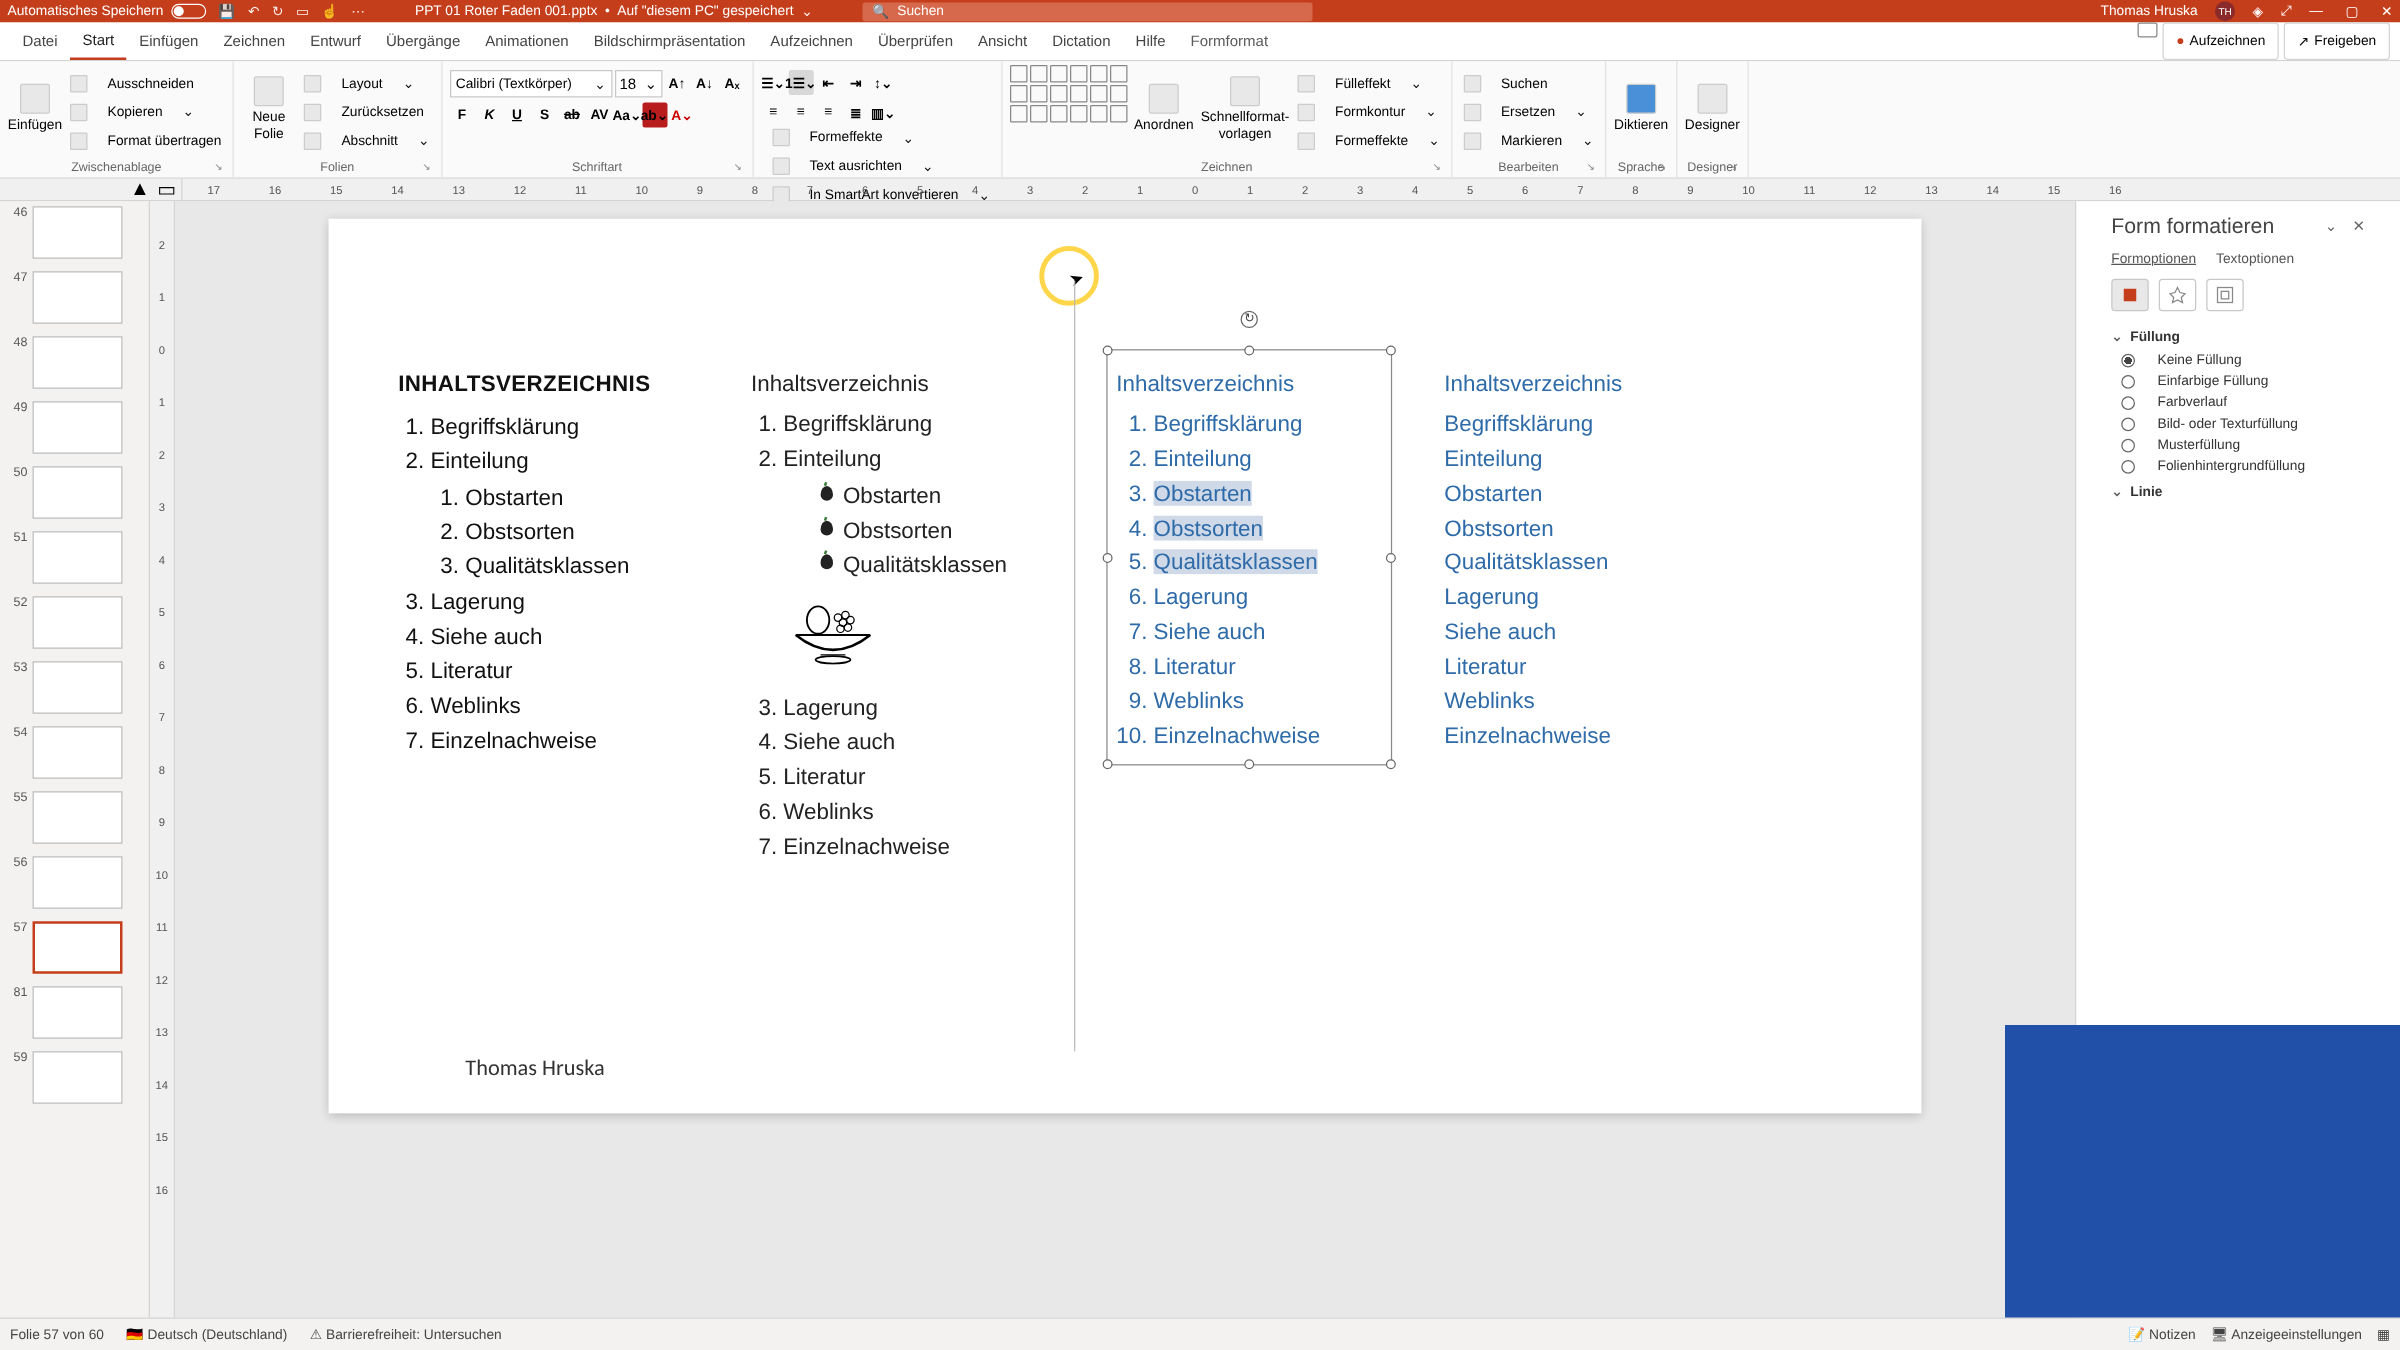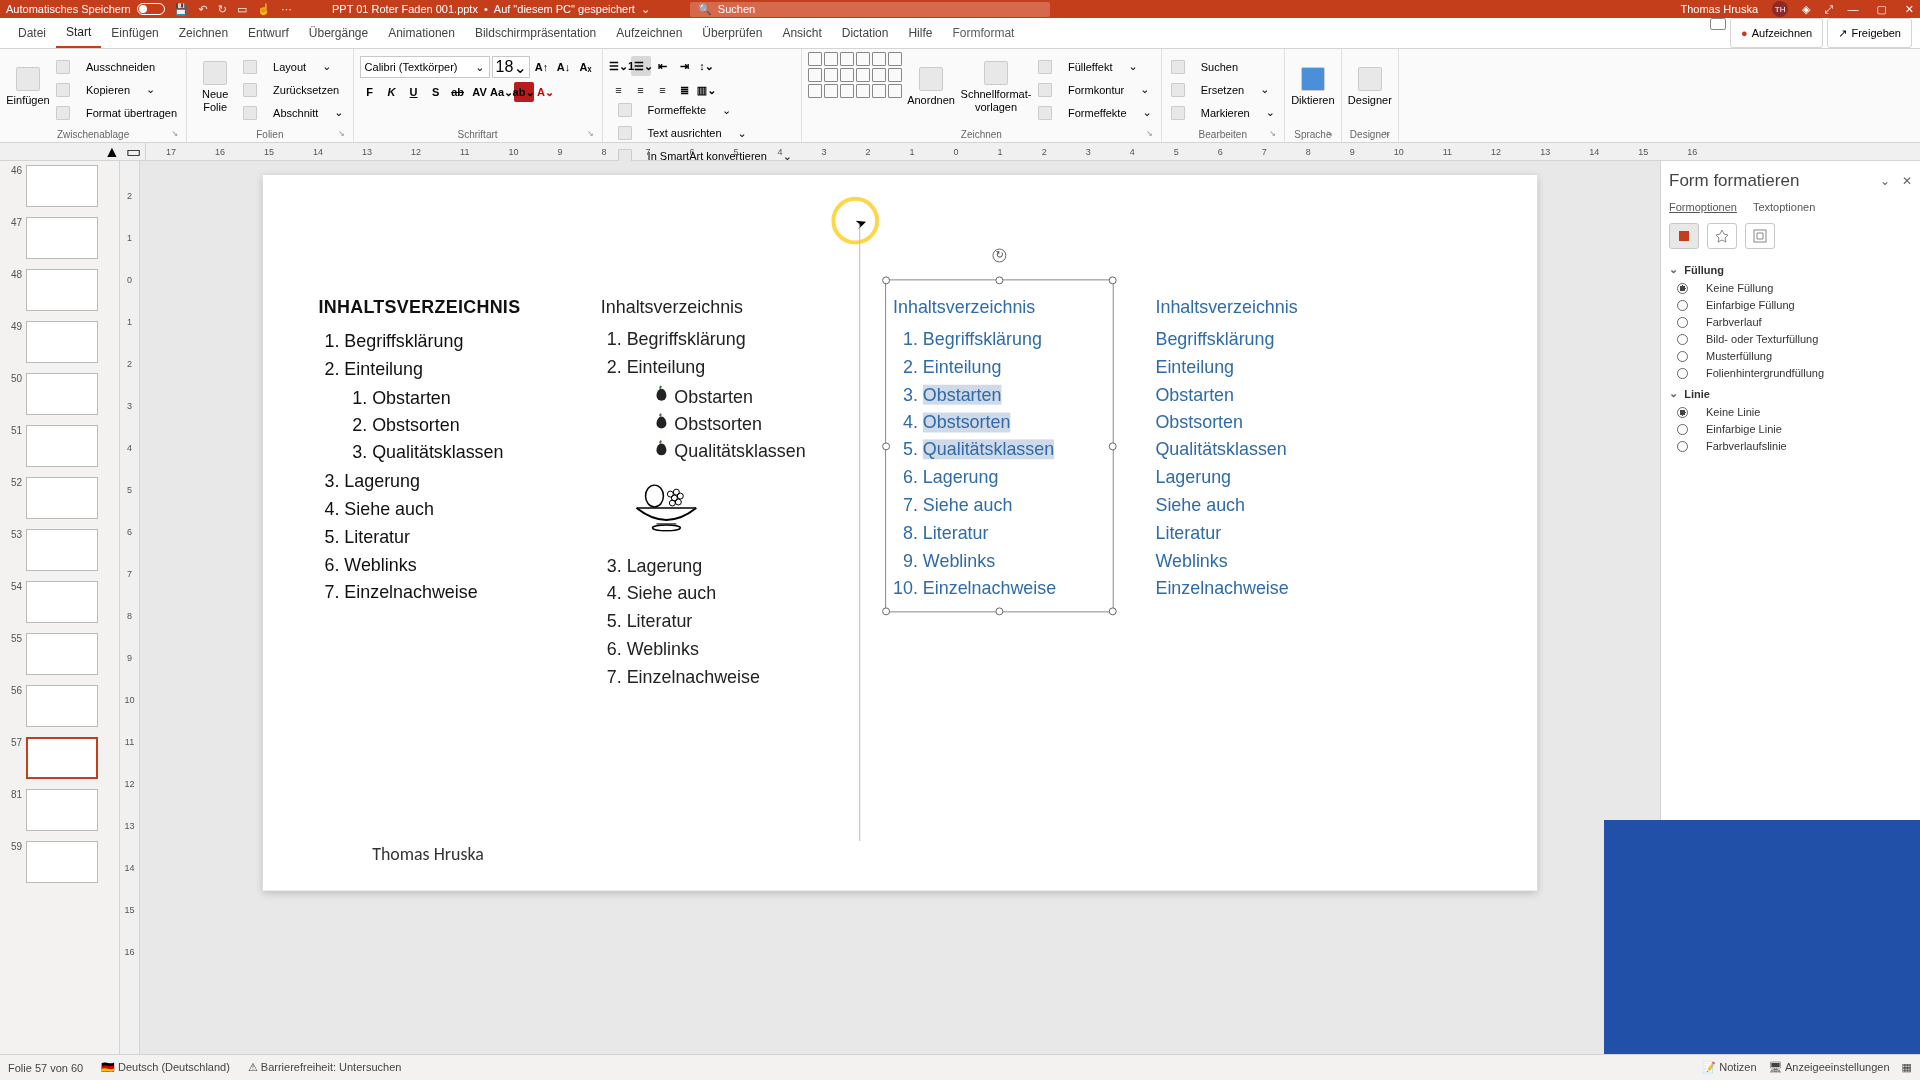--- a/index.html
+++ b/index.html
@@ -33,21 +33,21 @@
 .group-body{flex:1;display:flex;gap:3px}
 .group-label{text-align:center;font-size:10px;color:#666;padding:2px 0;position:relative}
 .group-label::after{content:"↘";position:absolute;right:2px;font-size:8px;color:#888}
 .bigbtn{display:flex;flex-direction:column;align-items:center;justify-content:center;width:44px;height:70px;gap:3px;text-align:center;line-height:1.1}
 .bigbtn .ico{width:24px;height:24px;background:#e8e8e8;border:1px solid #ccc;border-radius:2px}
 .stack{display:flex;flex-direction:column;gap:3px;justify-content:center}
 .smallitem{display:flex;align-items:center;gap:16px;height:20px;padding:0 3px;white-space:nowrap}
 .smallitem .si{width:14px;height:14px;background:#e8e8e8;border:1px solid #ccc;border-radius:1px}
 .font-row{display:flex;gap:2px;align-items:center}
 .font-name{width:130px;height:22px;border:1px solid #c8c8c8;background:#fff;font-size:11px;padding:0 4px;display:flex;align-items:center;justify-content:space-between}
-.font-size{width:38px;height:22px;border:1px solid #c8c8c8;background:#fff;font-size:16px;padding:0 3px;display:flex;align-items:center;justify-content:space-between}
+.font-size{width:38px;height:22px;border:1px solid #c8c8c8;background:#fff;font-size:12px;padding:0 3px;display:flex;align-items:center;justify-content:space-between}
 .ico-btn{width:20px;height:20px;display:flex;align-items:center;justify-content:center;border-radius:2px;font-weight:bold;font-size:11px}
 .shape-grid{display:grid;grid-template-columns:repeat(6,14px);grid-auto-rows:14px;gap:2px}
 .shape-grid span{border:1px solid #888;border-radius:1px}
 
 
 .ruler-row{height:18px;background:#f0f0f0;border-bottom:1px solid #d4d4d4;display:flex}
 .ruler-corner{width:146px;border-right:1px solid #d4d4d4;display:flex;align-items:center;justify-content:flex-end;padding-right:4px;gap:6px}
 .ruler-h{flex:1;display:flex;align-items:center;font-size:9px;color:#555;position:relative;padding-left:20px;gap:39px;overflow:hidden}
 .ruler-h span{position:relative}
 
@@ -91,21 +91,21 @@
 .col4 .title{margin-bottom:4px}
 .col4 div{line-height:1.55}
 .vline{position:absolute;left:600px;top:50px;width:1px;height:620px;background:#bbb}
 .author{position:absolute;left:110px;bottom:26px;font-family:Calibri,sans-serif;font-size:18px;color:#333}
 
 
 .highlight{position:absolute;left:572px;top:22px;width:48px;height:48px;border:4px solid #ffd54a;border-radius:50%;pointer-events:none}
 .cursor{position:absolute;left:596px;top:40px;font-size:14px;color:#000;transform:rotate(-20deg)}
 
 
-.pane{width:260px;background:#fff;border-left:1px solid #d4d4d4;padding:10px 8px;font-size:12px;color:#333}
+.pane{width:260px;background:#fff;border-left:1px solid #d4d4d4;padding:10px 28px;font-size:12px;color:#333}
 .pane-title{font-size:17px;color:#444;margin-bottom:10px;display:flex;justify-content:space-between;align-items:center}
 .pane-title span:last-child{font-size:12px;display:flex;gap:12px;color:#666}
 .pane-tabs{display:flex;gap:16px;font-size:11px;color:#555;margin-bottom:10px}
 .pane-tabs span:first-child{text-decoration:underline}
 .pane-icons{display:flex;gap:8px;margin-bottom:14px}
 .pane-ico{width:30px;height:26px;border:1px solid #c8c8c8;border-radius:3px;display:flex;align-items:center;justify-content:center}
 .pane-ico.active{background:#e8e8e8}
 .pane-ico svg{width:16px;height:16px}
 .section-h{display:flex;align-items:center;gap:6px;font-weight:600;font-size:11px;margin:8px 0 6px;cursor:pointer}
 .section-h::before{content:"⌄";font-size:11px;color:#666}
@@ -634,34 +634,20 @@
         <div class="radio-item">
           <span class="radio"></span>
           <span>Musterfüllung</span>
         </div>
         <div class="radio-item">
           <span class="radio"></span>
           <span>Folienhintergrundfüllung</span>
         </div>
       </div>
     <div class="section-h">Linie</div>
-    <div class="radio-list" id="line-opts">
-        <div class="radio-item">
-          <span class="radio on"></span>
-          <span>Keine Linie</span>
-        </div>
-        <div class="radio-item">
-          <span class="radio"></span>
-          <span>Einfarbige Linie</span>
-        </div>
-        <div class="radio-item">
-          <span class="radio"></span>
-          <span>Farbverlaufslinie</span>
-        </div>
-      </div>
   </div>
 </div>
 
 <div class="status">
   <span>Folie 57 von 60</span>
   <span>🇩🇪 <span>Deutsch (Deutschland)</span></span>
   <span>⚠ <span>Barrierefreiheit: Untersuchen</span></span>
   <div class="right">
     <span>📝 <span>Notizen</span></span>
     <span>🖥 <span>Anzeigeeinstellungen</span></span>

